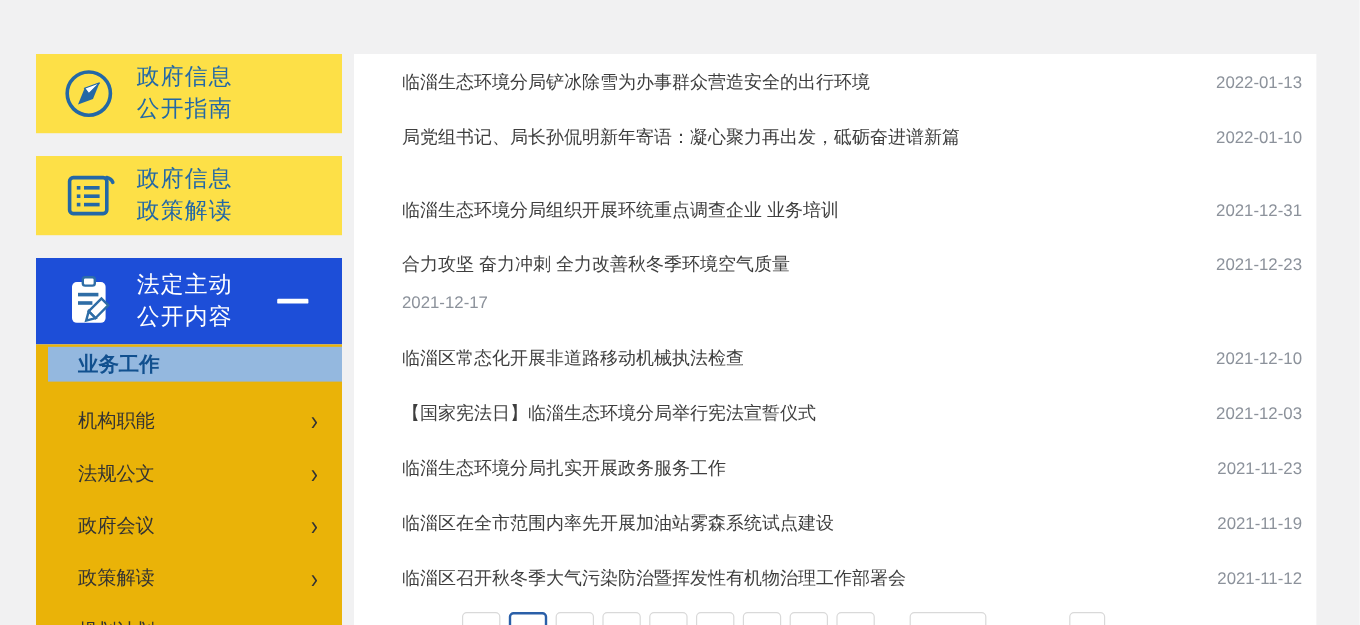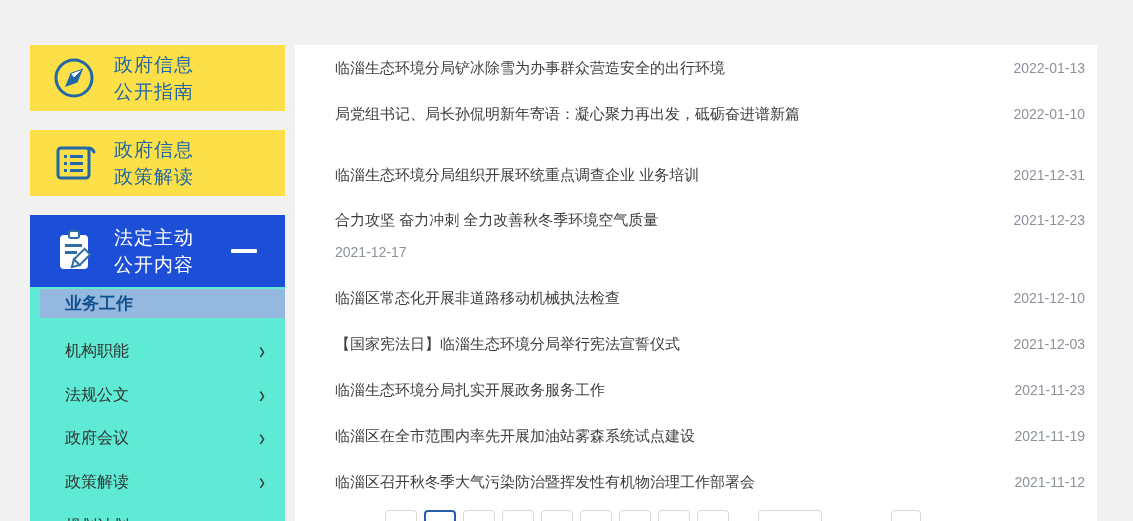--- a/index.html
+++ b/index.html
@@ -21,21 +21,21 @@
     font-size:19px; line-height:27px; color:#2368a6; letter-spacing:1px;
   }
   .side-card.active { background:#1d4ed8; height:72px; }
   .side-card.active .lbl { color:#ffffff; }
   .minus-bar {
     position:absolute; right:28px; top:50%; margin-top:-2px;
     width:26px; height:4px; background:#ffffff; border-radius:1px;
   }
   .submenu-panel {
     position:absolute; left:0; top:287px; width:255px; height:234px;
-    background:#5eead4;
+    background:#eab308;
     padding-left:43px;
   }
   .submenu-active {
     position:absolute; left:10px; top:2px; width:245px; height:29px;
     background:#94b8df; display:flex; align-items:center; padding-left:25px;
     font-size:17px; font-weight:bold; color:#11508f; cursor:pointer;
   }
   .submenu-item {
     position:absolute; left:0; width:255px; height:43px;
     display:flex; align-items:center; justify-content:space-between;

